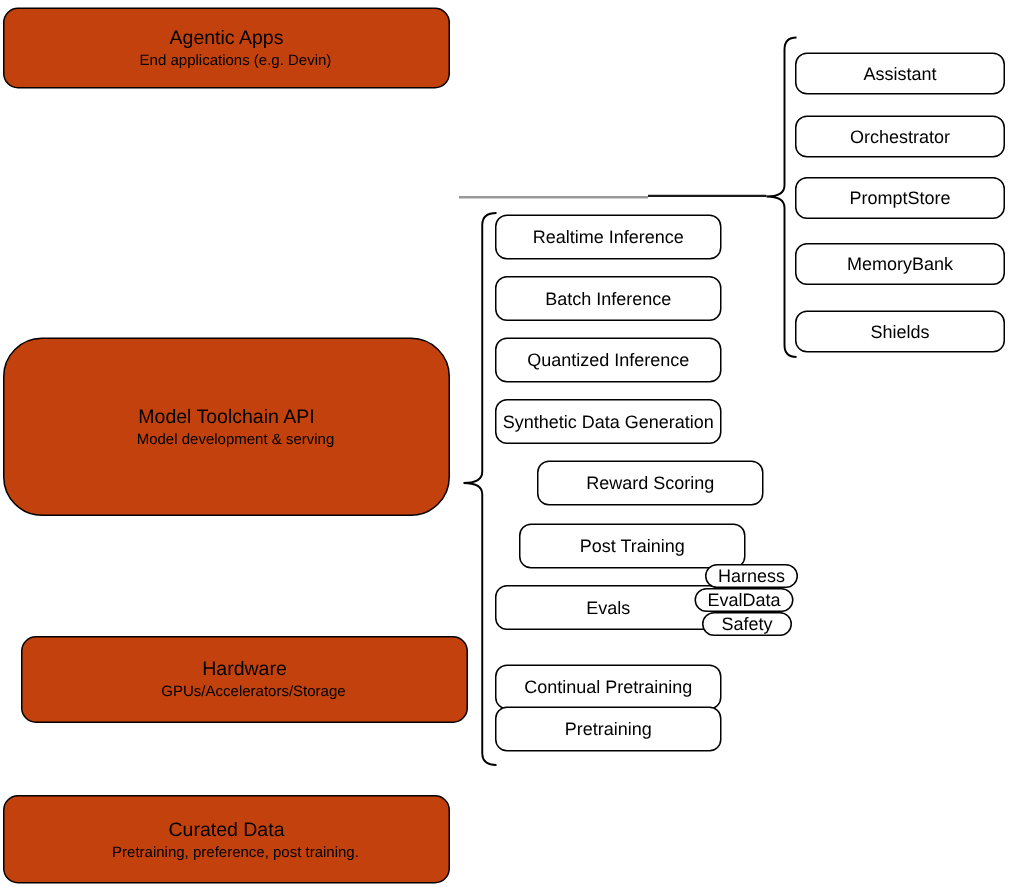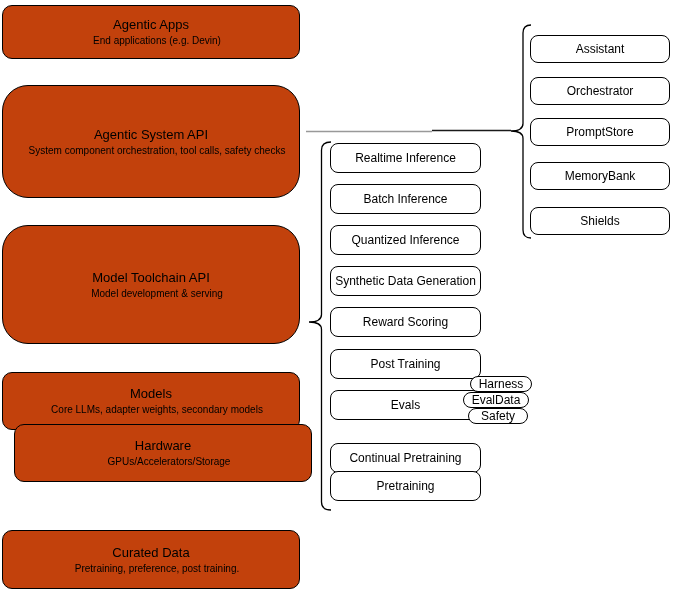--- a/index.html
+++ b/index.html
@@ -97,47 +97,39 @@
 
     <path d="M 331 142 Q 321.5 142 321.5 150 L 321.5 314.5 Q 321.5 322 309 322 Q 321.5 322 321.5 329.5 L 321.5 502 Q 321.5 510 331 510" fill="none" stroke="#000000" stroke-width="1.3"></path>
 
     <path d="M 531 25 Q 523 25 523 33 L 523 123.5 Q 523 131 511 131 Q 523 131 523 138.5 L 523 230 Q 523 238 531 238" fill="none" stroke="#000000" stroke-width="1.3"></path>
   </svg>
 
   <div class="lbox r10" style="top:5px; height:54px;">
     <div class="title">Agentic Apps</div>
     <div class="sub">End applications (e.g. Devin)</div>
   </div>
-  <div class="lbox r26" style="top:85px; height:113px;">
-    <div class="title">Agentic System API</div>
-    <div class="sub">System component orchestration, tool calls, safety checks</div>
-  </div>
   <div class="lbox r26" style="top:225px; height:119px;">
     <div class="title">Model Toolchain API</div>
     <div class="sub">Model development &amp; serving</div>
-  </div>
-  <div class="lbox r10" style="top:372px; height:58px;">
-    <div class="title">Models</div>
-    <div class="sub">Core LLMs, adapter weights, secondary models</div>
   </div>
   <div class="lbox r10" style="top:424px; height:58px;margin-left:12px;">
     <div class="title">Hardware</div>
     <div class="sub">GPUs/Accelerators/Storage</div>
   </div>
   <div class="lbox r10" style="top:530px; height:59px;">
     <div class="title">Curated Data</div>
     <div class="sub">Pretraining, preference, post training.</div>
   </div>
 
   <div class="mbox" style="top:143px;">Realtime Inference</div>
   <div class="mbox" style="top:184px;">Batch Inference</div>
   <div class="mbox" style="top:225px;">Quantized Inference</div>
   <div class="mbox" style="top:266px;">Synthetic Data Generation</div>
-  <div class="mbox" style="top:307px;">Reward Scoring</div>
-  <div class="mbox" style="top:349px;">Post Training</div>
+  <div class="mbox" style="top:307px;margin-left:28px;">Reward Scoring</div>
+  <div class="mbox" style="top:349px;margin-left:16px;">Post Training</div>
   <div class="mbox" style="top:390px;">Evals</div>
   <div class="mbox" style="top:443px;">Continual Pretraining</div>
   <div class="mbox" style="top:471px;">Pretraining</div>
 
   <div class="tag" style="left:470px; top:376px; width:62px; height:16px;">Harness</div>
   <div class="tag" style="left:463px; top:392px; width:66px; height:16px;">EvalData</div>
   <div class="tag" style="left:468px; top:408px; width:60px; height:16px;">Safety</div>
 
   <div class="rbox" style="top:35px;">Assistant</div>
   <div class="rbox" style="top:77px;">Orchestrator</div>

